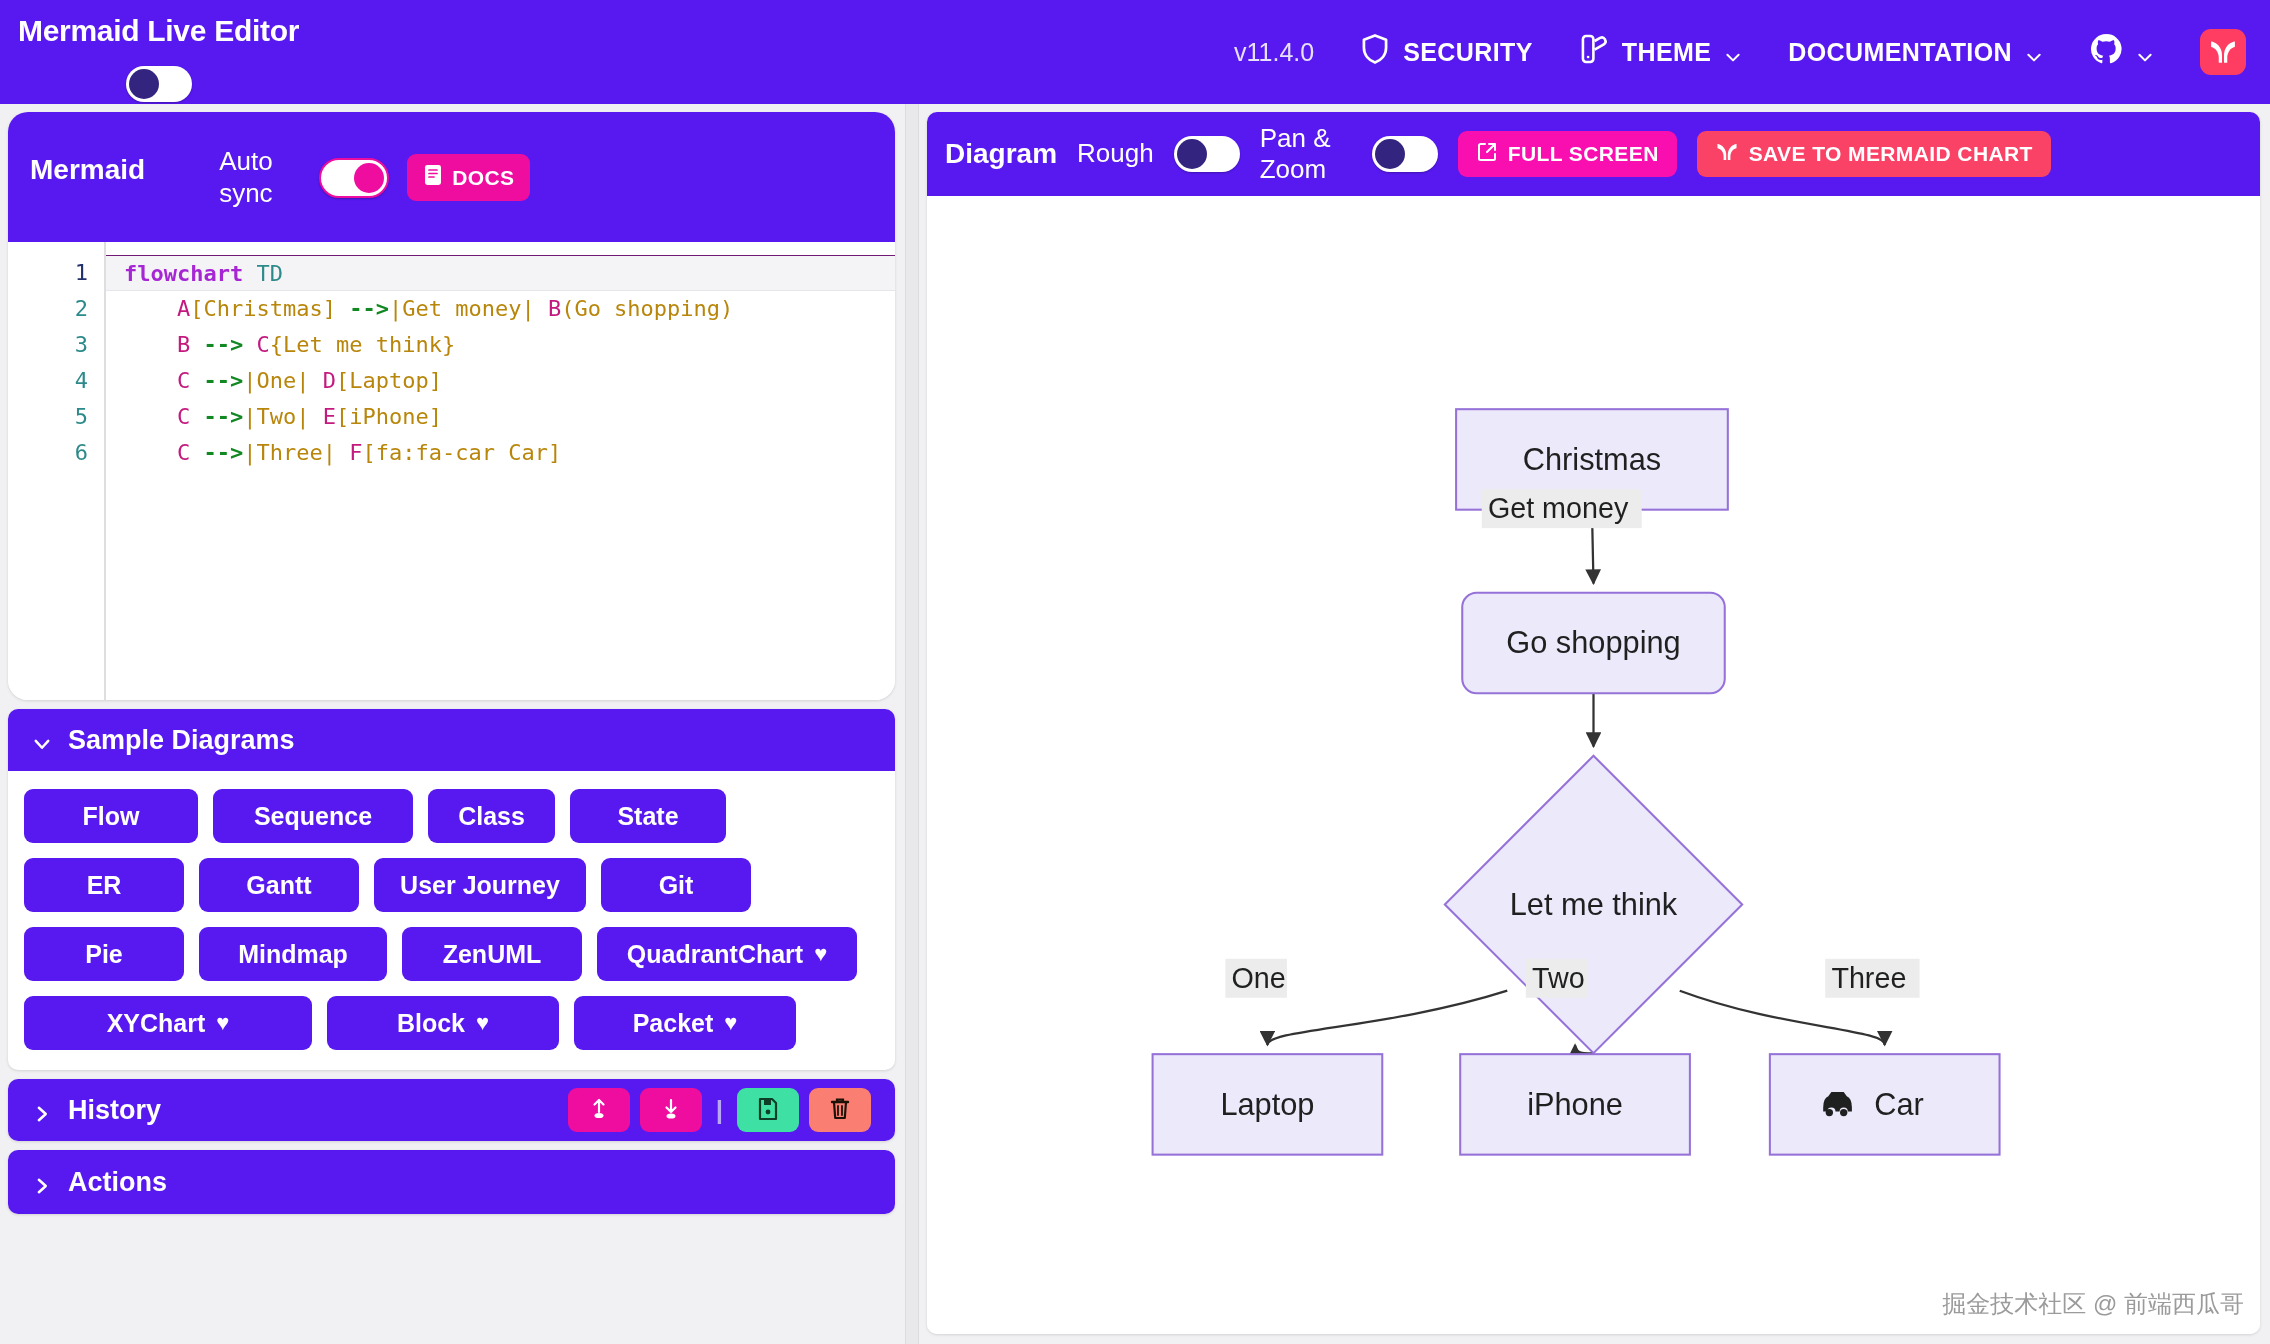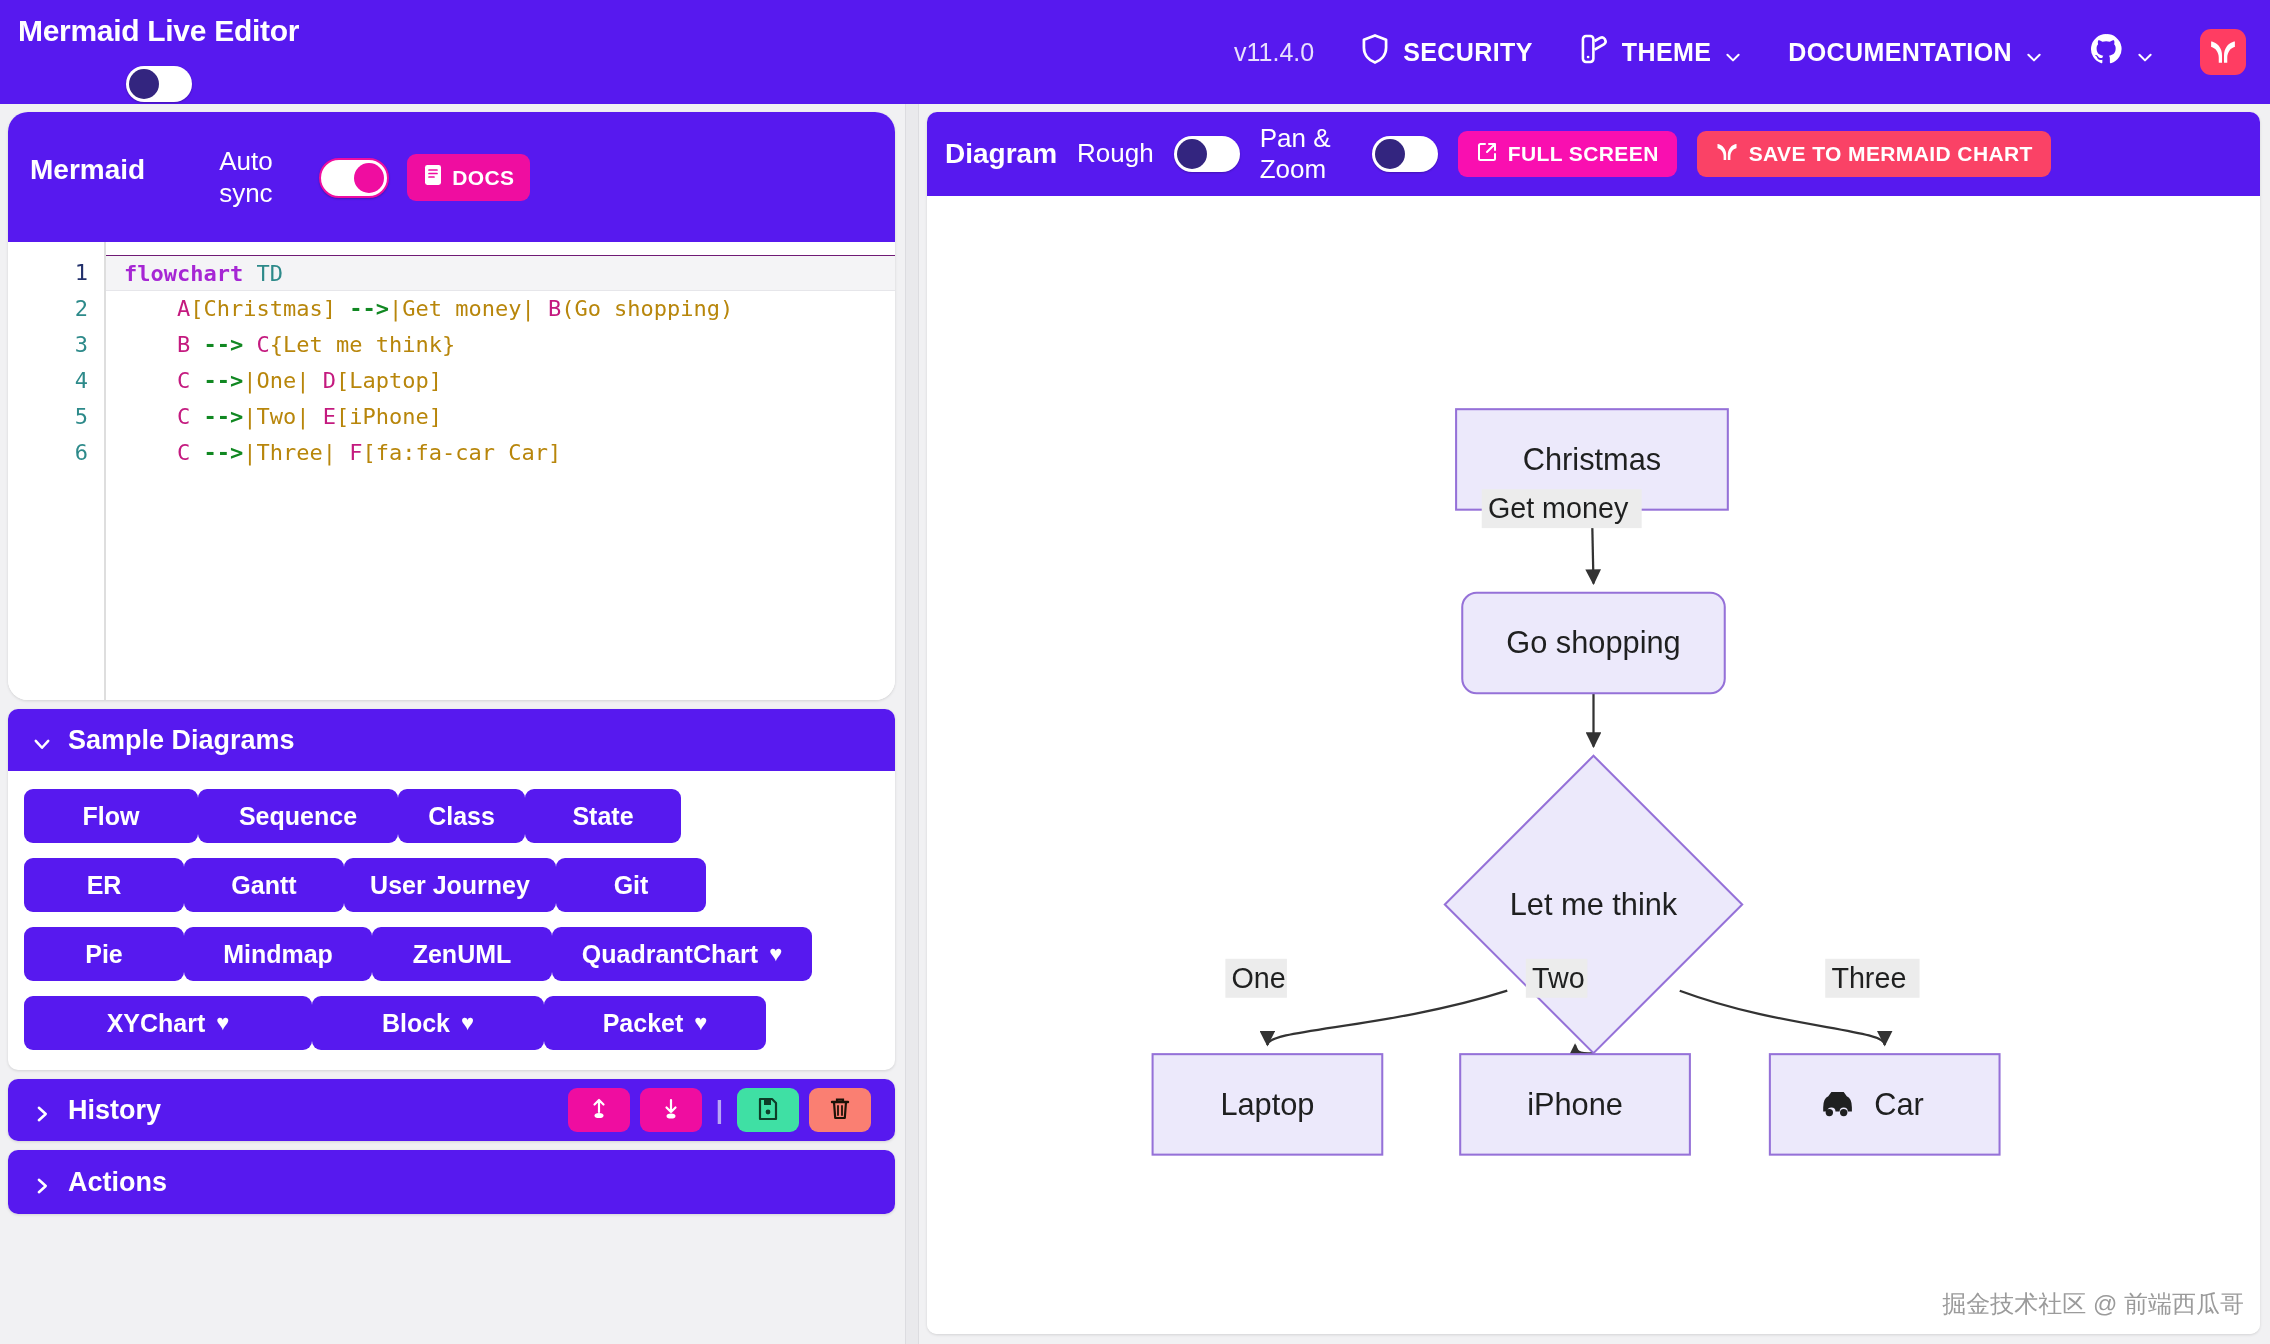--- a/index.html
+++ b/index.html
@@ -153,21 +153,21 @@
   
   #samples-card { flex: none; }
   .section-head {
     background: #5719ef; color: #fff; height: 62px;
     display: flex; align-items: center; gap: 16px; padding: 0 24px;
     font-size: 27px; font-weight: bold; cursor: pointer;
   }
   .section-head .spacer { margin-left: auto; display: flex; align-items: center; gap: 10px; }
   .caret { width: 20px; height: 20px; flex: none; }
   .sample-body { padding: 18px 16px 20px 16px; display: flex; flex-direction: column; gap: 15px; }
-  .sample-row { display: flex; }
+  .sample-row { display: flex; gap: 15px; }
   .sample-btn {
     background: #5719ef; color: #fff; border: none; border-radius: 9px;
     font-size: 25px; font-weight: bold; height: 54px;
     display: inline-flex; align-items: center; justify-content: center; gap: 11px;
     cursor: pointer; padding: 0 20px; white-space: nowrap;
   }
   .heart { font-size: 22px; line-height: 1; }
 
   
   .hist-btn {

